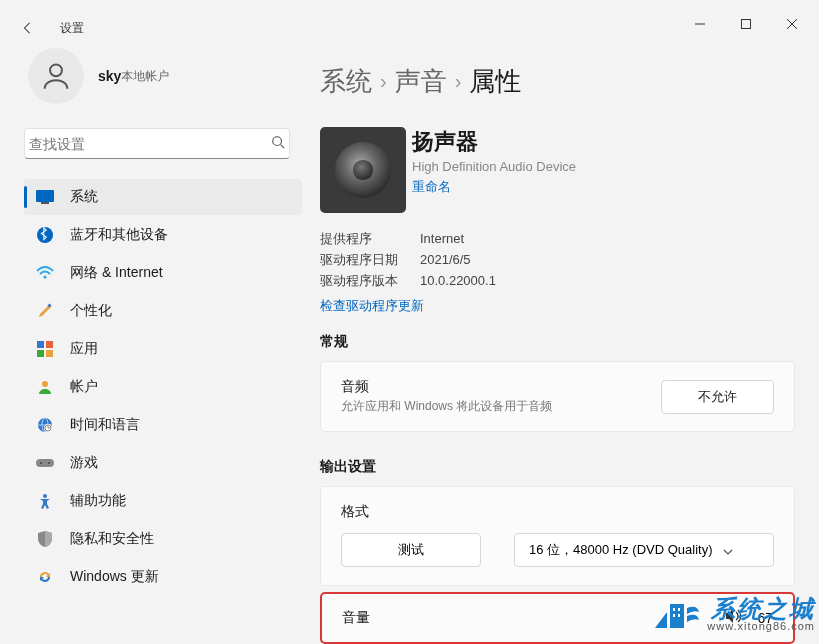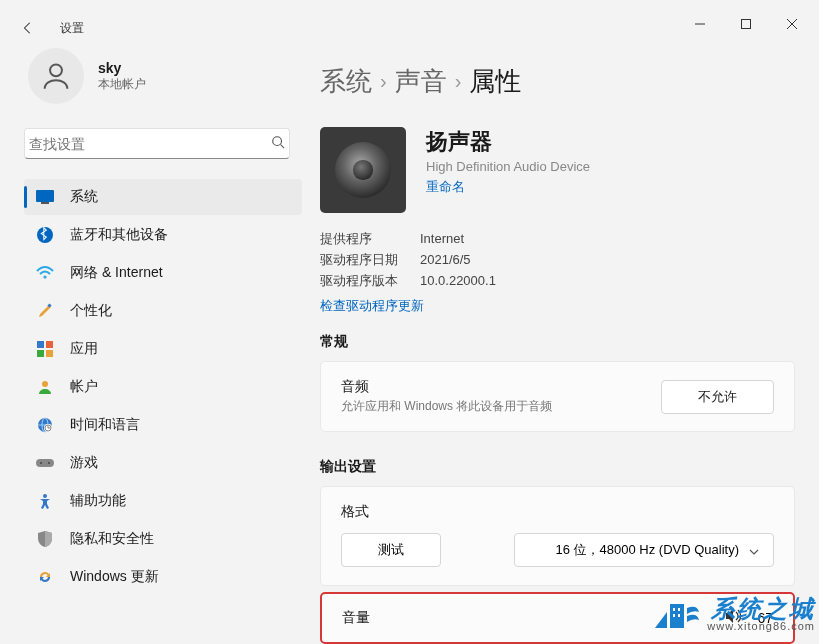--- a/index.html
+++ b/index.html
@@ -11,41 +11,41 @@
 .app-title { font-size: 12px; color: #333; }
 .titlebar-right { display: flex; }
 .win-btn { width: 46px; height: 32px; display: flex; align-items: center; justify-content: center; cursor: pointer; }
 .win-btn svg { width: 10px; height: 10px; }
 
 .content { display: flex; height: calc(100% - 40px); }
 
 .sidebar { width: 310px; padding: 8px 0 0 24px; }
 .profile { display: flex; align-items: center; gap: 14px; margin-bottom: 24px; padding-left: 4px; }
 .avatar { width: 56px; height: 56px; border-radius: 50%; background: #e8e8e8; display: flex; align-items: center; justify-content: center; }
-.profile-info { display: flex; flex-direction: column; justify-content: flex-end; }
+.profile-info { display: flex; flex-direction: row; justify-content: flex-end; }
 .profile-name { font-size: 14px; font-weight: 600; color: #1a1a1a; }
 .profile-type { font-size: 12px; color: #666; }
 
 .search { display: flex; align-items: center; background: #fff; border: 1px solid #e0e0e0; border-bottom: 1px solid #888; border-radius: 4px; padding: 6px 4px; width: 266px; margin-bottom: 20px; }
 .search input { flex: 1; border: none; outline: none; font-size: 14px; background: transparent; color: #666; }
 .search-icon { color: #666; font-size: 14px; }
 
 .nav { display: flex; flex-direction: column; gap: 2px; width: 278px; }
 .nav-item { display: flex; align-items: center; gap: 16px; padding: 9px 12px; border-radius: 4px; cursor: pointer; font-size: 14px; color: #1a1a1a; position: relative; }
 .nav-item.active { background: #eaeaea; }
 .nav-item.active::before { content: ""; position: absolute; left: 0; top: 20%; height: 60%; width: 3px; background: #0067c0; border-radius: 2px; }
 .nav-icon { width: 18px; height: 18px; display: flex; align-items: center; justify-content: center; flex-shrink: 0; }
 
 .main { flex: 1; padding: 24px 24px 0 10px; overflow: hidden; }
 .breadcrumb { display: flex; align-items: center; gap: 8px; font-size: 26px; color: #666; margin-bottom: 28px; }
 .bc-item { cursor: pointer; }
 .bc-sep { color: #999; font-size: 20px; }
 .bc-current { color: #1a1a1a; font-weight: 400; }
 
-.device-header { display: flex; gap: 20px; margin-bottom: 16px; }
+.device-header { display: flex; gap: 6px; margin-bottom: 16px; }
 .device-icon { width: 86px; height: 86px; background: #3a3a3a; border-radius: 5px; display: flex; align-items: center; justify-content: center; }
 .speaker-circle { width: 56px; height: 56px; border-radius: 50%; background: radial-gradient(circle at 45% 40%, #aaa 0%, #666 35%, #222 80%); position: relative; }
 .speaker-circle::after { content: ""; position: absolute; top: 33%; left: 33%; width: 34%; height: 34%; border-radius: 50%; background: radial-gradient(circle at 40% 35%, #777, #111); }
 .device-info h2 { font-size: 22px; font-weight: 600; color: #1a1a1a; margin-bottom: 2px; }
 .device-sub { font-size: 13px; color: #888; margin-bottom: 4px; }
 .rename-link { font-size: 13px; color: #0067c0; cursor: pointer; }
 
 .meta-table { font-size: 13px; color: #444; margin-bottom: 4px; }
 .meta-row { display: flex; gap: 20px; line-height: 1.6; }
 .meta-label { min-width: 80px; }
@@ -54,22 +54,22 @@
 .section-title { font-size: 14px; font-weight: 600; color: #1a1a1a; margin-bottom: 10px; }
 
 .card { background: #fbfbfb; border: 1px solid #e8e8e8; border-radius: 5px; padding: 16px 20px; margin-bottom: 26px; display: flex; align-items: center; justify-content: space-between; }
 .card-text h3 { font-size: 14px; font-weight: 400; color: #1a1a1a; margin-bottom: 2px; }
 .card-desc { font-size: 12px; color: #777; }
 .btn { background: #fff; border: 1px solid #d6d6d6; border-radius: 4px; padding: 7px 36px; font-size: 13px; cursor: pointer; color: #1a1a1a; }
 
 .output-card { background: #fbfbfb; border: 1px solid #e8e8e8; border-radius: 5px; padding: 16px 20px 18px; }
 .format-row { display: flex; align-items: center; justify-content: space-between; gap: 12px; margin-top: 12px; }
 .format-label { font-size: 14px; color: #1a1a1a; margin-bottom: 8px; }
-.test-btn { background: #fff; border: 1px solid #d6d6d6; border-radius: 4px; padding: 7px 36px; font-size: 13px; cursor: pointer; }
-.select-btn { background: #fff; border: 1px solid #d6d6d6; border-radius: 4px; padding: 7px 14px; font-size: 13px; cursor: pointer; display: flex; align-items: center; gap: 10px; flex: 1; justify-content: flex-end; max-width: 260px; }
+.test-btn { background: #fff; border: 1px solid #d6d6d6; border-radius: 4px; padding: 7px 56px; font-size: 13px; cursor: pointer; }
+.select-btn { background: #fff; border: 1px solid #d6d6d6; border-radius: 4px; padding: 7px 14px; font-size: 13px; cursor: pointer; display: flex; align-items: center; gap: 10px; flex: 1; justify-content: flex-start; max-width: 260px; }
 
 .volume-row { background: #fbfbfb; border: 2px solid #d63838; border-radius: 5px; padding: 14px 20px; display: flex; align-items: center; gap: 14px; margin-top: 6px; }
 .vol-label { font-size: 14px; color: #1a1a1a; flex: 1; }
 .vol-icon { font-size: 16px; }
 .vol-value { font-size: 14px; }
 
 .watermark { position: absolute; right: 4px; bottom: 10px; display: flex; align-items: center; gap: 6px; text-align: right; }
 .wm-icon { width: 48px; height: 40px; }
 .wm-text { display: flex; flex-direction: column; line-height: 1; }
 .wm-cn { font-size: 24px; font-weight: 700; color: #1a7fcc; font-style: italic; letter-spacing: 2px; }

